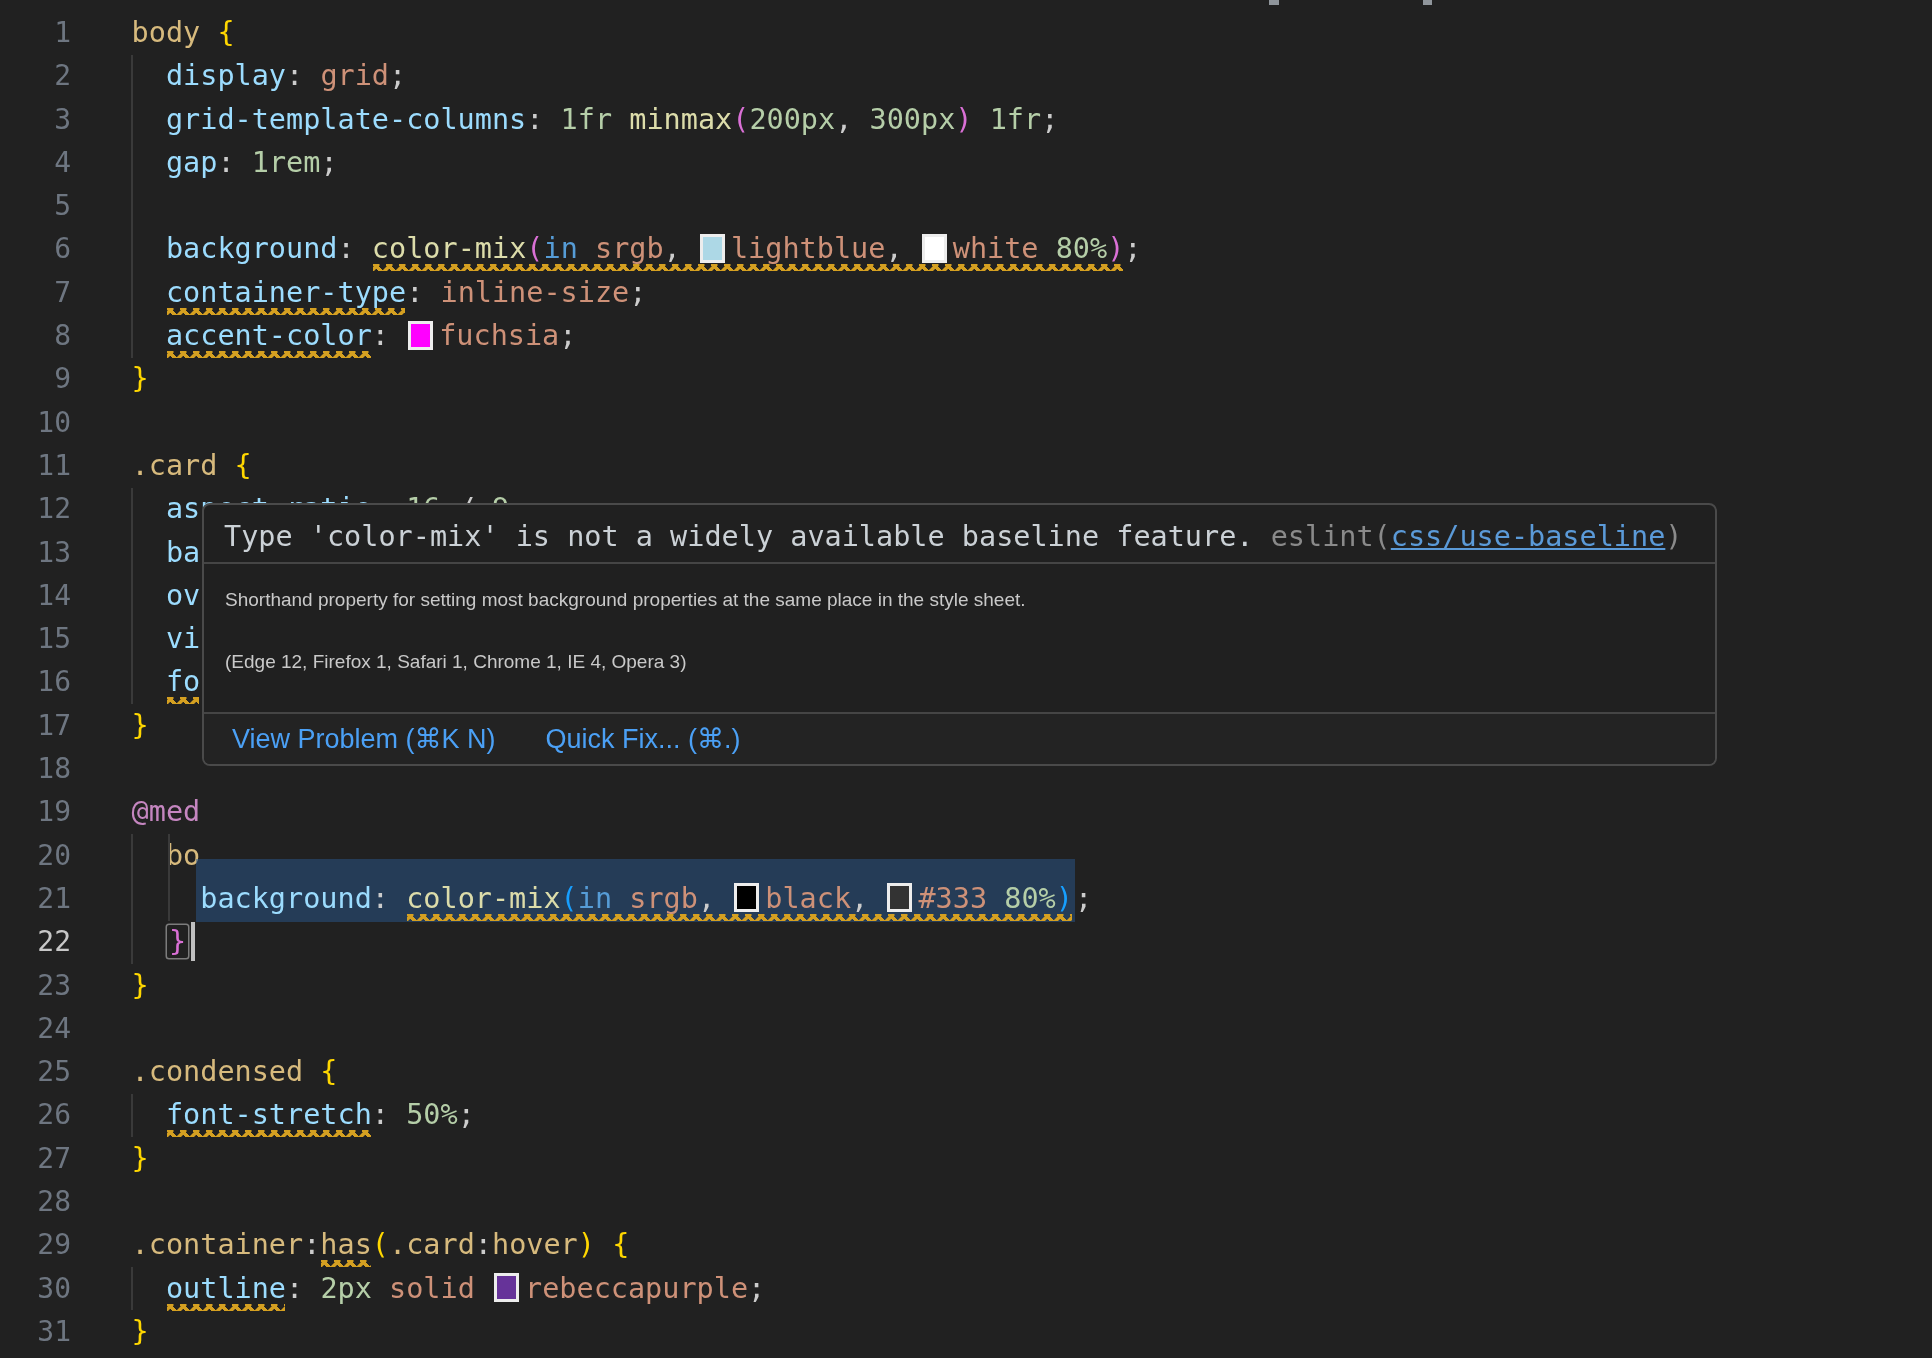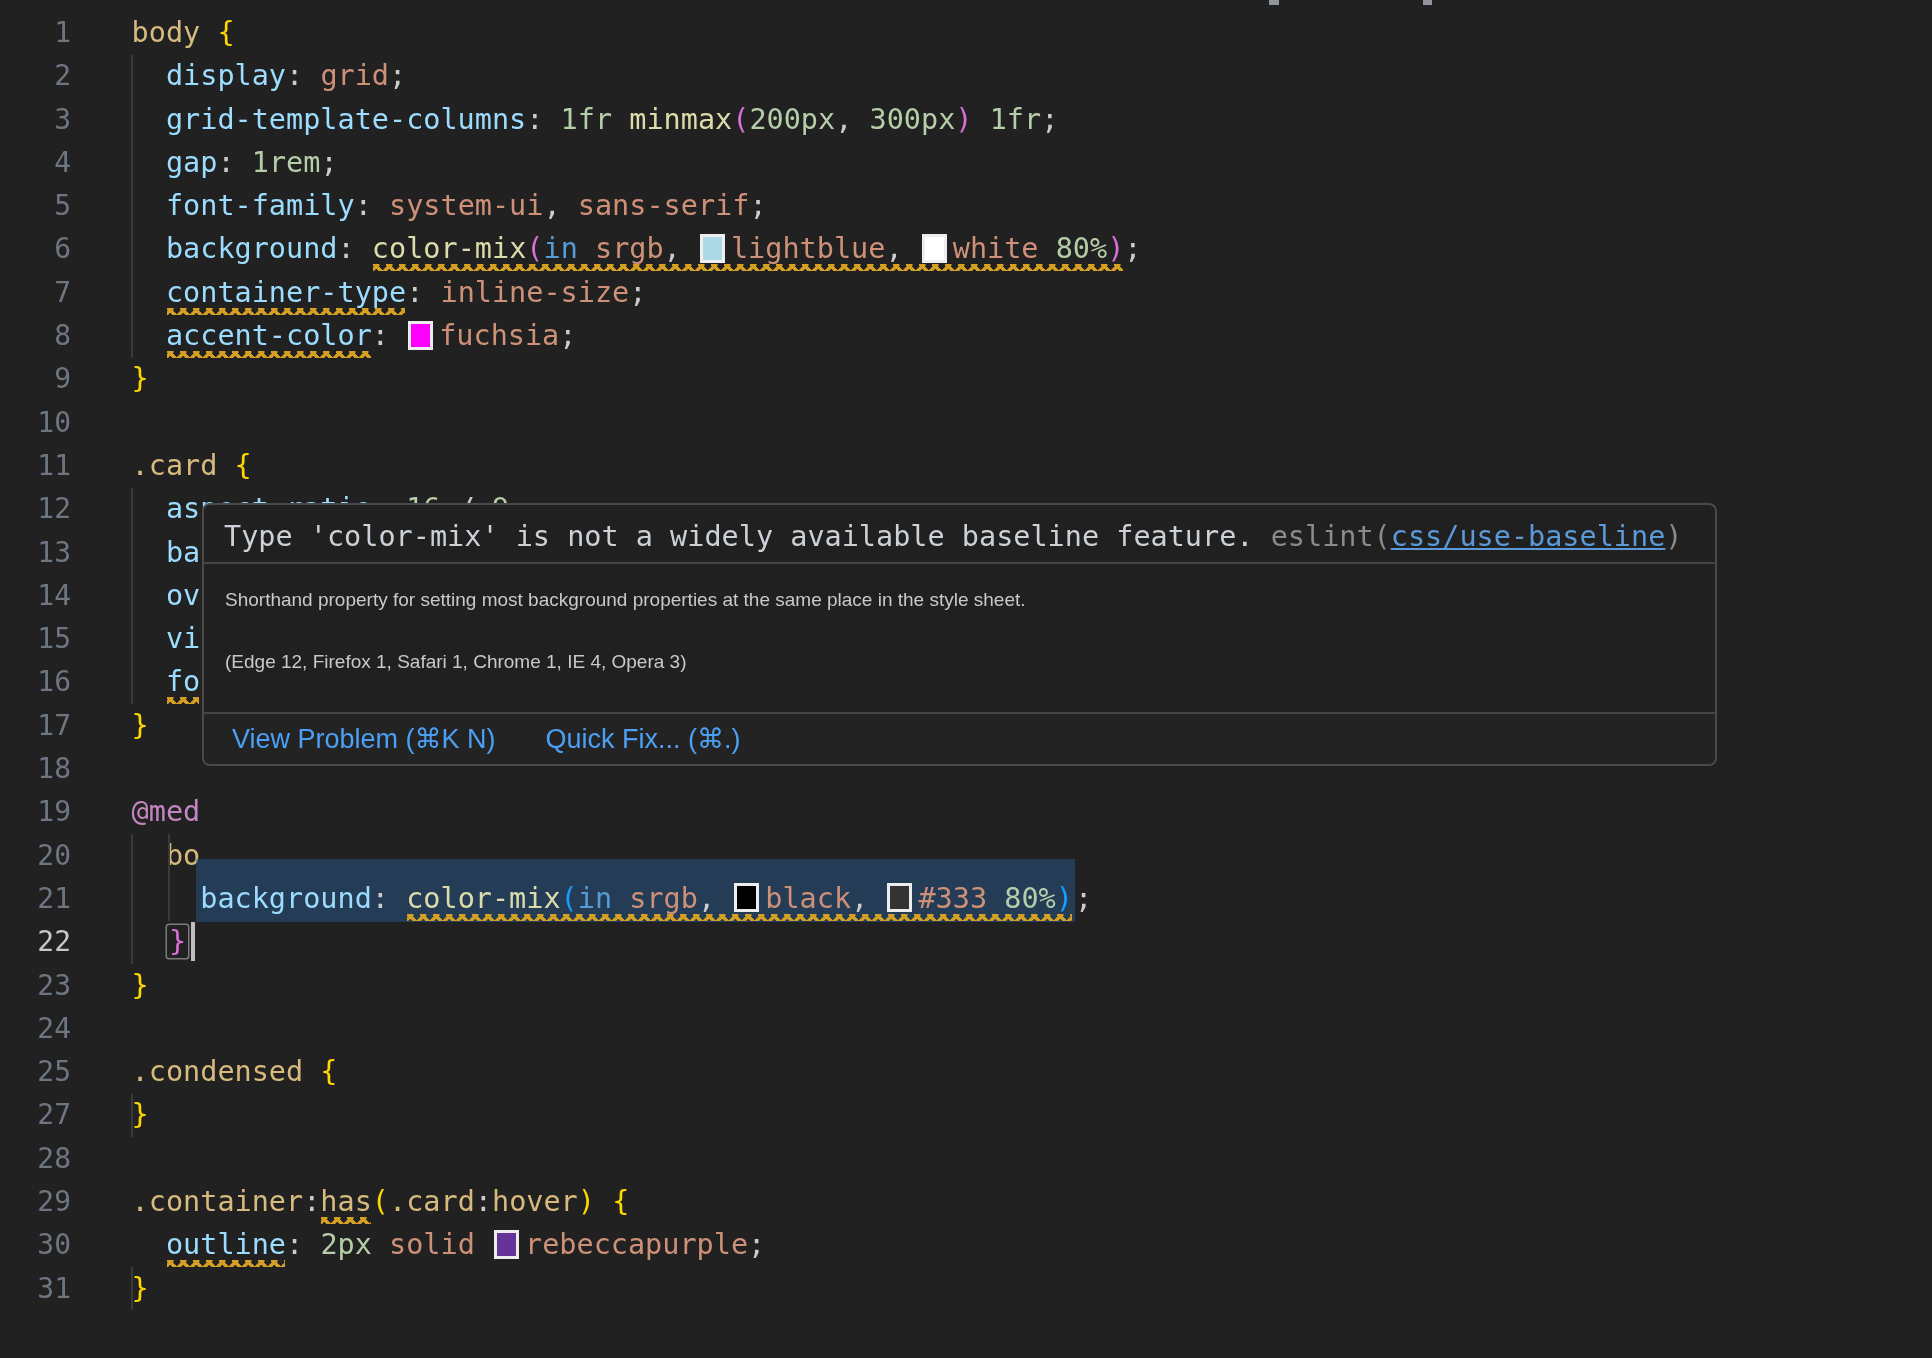--- a/index.html
+++ b/index.html
@@ -75,41 +75,42 @@
   <div class="guide" style="left:131px;top:834.1px;height:129.9px;"></div>
   <div class="guide" style="left:168px;top:834.1px;height:86.6px;"></div>
   <div class="guide" style="left:131px;top:1093.9px;height:43.3px;"></div>
   <div class="guide" style="left:131px;top:1267.1px;height:43.3px;"></div>
 
   <div id="code-lines">
       <div class="line"><span class="gut">1</span><span class="code"><span class="tk-sel">body</span><span class="tk-pln"> </span><span class="tk-br1">{</span></span></div>
       <div class="line"><span class="gut">2</span><span class="code"><span class="tk-pln">  </span><span class="tk-prop">display</span><span class="tk-punc">:</span><span class="tk-pln"> </span><span class="tk-val">grid</span><span class="tk-punc">;</span></span></div>
       <div class="line"><span class="gut">3</span><span class="code"><span class="tk-pln">  </span><span class="tk-prop">grid-template-columns</span><span class="tk-punc">:</span><span class="tk-pln"> </span><span class="tk-num">1fr</span><span class="tk-pln"> </span><span class="tk-fn">minmax</span><span class="tk-br2">(</span><span class="tk-num">200px</span><span class="tk-punc">,</span><span class="tk-pln"> </span><span class="tk-num">300px</span><span class="tk-br2">)</span><span class="tk-pln"> </span><span class="tk-num">1fr</span><span class="tk-punc">;</span></span></div>
       <div class="line"><span class="gut">4</span><span class="code"><span class="tk-pln">  </span><span class="tk-prop">gap</span><span class="tk-punc">:</span><span class="tk-pln"> </span><span class="tk-num">1rem</span><span class="tk-punc">;</span></span></div>
-      <div class="line"><span class="gut">5</span><span class="code"><span class="tk-pln">  </span><span class="tk-prop">font-family</span><span class="tk-punc">:</span><span class="tk-pln"> </span><span class="tk-val">system-ui</span><span class="tk-punc">,</span><span class="tk-pln"> </span><span class="tk-val">sans-serif</span><span class="tk-punc">;</span></span></div>
+      <div class="line"><span class="gut">5</span></div>
       <div class="line"><span class="gut">6</span><span class="code"><span class="tk-pln">  </span><span class="tk-prop">background</span><span class="tk-punc">:</span><span class="tk-pln"> </span><span class="sq"><span class="tk-fn">color-mix</span><span class="tk-br2">(</span><span class="tk-kw">in</span><span class="tk-pln"> </span><span class="tk-val">srgb</span><span class="tk-punc">,</span><span class="tk-pln"> </span><span class="swatch" style="background: rgb(173, 216, 230);"></span><span class="tk-val">lightblue</span><span class="tk-punc">,</span><span class="tk-pln"> </span><span class="swatch" style="background: rgb(255, 255, 255);"></span><span class="tk-val">white</span><span class="tk-pln"> </span><span class="tk-num">80%</span><span class="tk-br2">)</span></span><span class="tk-punc">;</span></span></div>
       <div class="line"><span class="gut">7</span><span class="code"><span class="tk-pln">  </span><span class="sq"><span class="tk-prop">container-type</span></span><span class="tk-punc">:</span><span class="tk-pln"> </span><span class="tk-val">inline-size</span><span class="tk-punc">;</span></span></div>
       <div class="line"><span class="gut">8</span><span class="code"><span class="tk-pln">  </span><span class="sq"><span class="tk-prop">accent-color</span></span><span class="tk-punc">:</span><span class="tk-pln"> </span><span class="swatch" style="background: rgb(255, 0, 255);"></span><span class="tk-val">fuchsia</span><span class="tk-punc">;</span></span></div>
       <div class="line"><span class="gut">9</span><span class="code"><span class="tk-br1">}</span></span></div>
       <div class="line"><span class="gut">10</span><span class="code"></span></div>
       <div class="line"><span class="gut">11</span><span class="code"><span class="tk-sel">.card</span><span class="tk-pln"> </span><span class="tk-br1">{</span></span></div>
       <div class="line"><span class="gut">12</span><span class="code"><span class="tk-pln">  </span><span class="tk-prop">aspect-ratio</span><span class="tk-punc">:</span><span class="tk-pln"> </span><span class="tk-num">16</span><span class="tk-pln"> </span><span class="tk-punc">/</span><span class="tk-pln"> </span><span class="tk-num">9</span><span class="tk-punc">;</span></span></div>
       <div class="line"><span class="gut">13</span><span class="code"><span class="tk-pln">  </span><span class="tk-prop">ba</span></span></div>
       <div class="line"><span class="gut">14</span><span class="code"><span class="tk-pln">  </span><span class="tk-prop">ov</span></span></div>
       <div class="line"><span class="gut">15</span><span class="code"><span class="tk-pln">  </span><span class="tk-prop">vi</span></span></div>
       <div class="line"><span class="gut">16</span><span class="code"><span class="tk-pln">  </span><span class="sq"><span class="tk-prop">fo</span></span></span></div>
       <div class="line"><span class="gut">17</span><span class="code"><span class="tk-br1">}</span></span></div>
       <div class="line"><span class="gut">18</span><span class="code"></span></div>
       <div class="line"><span class="gut">19</span><span class="code"><span class="tk-at">@med</span></span></div>
       <div class="line"><span class="gut">20</span><span class="code"><span class="tk-pln">  </span><span class="tk-sel">bo</span></span></div>
       <div class="line"><span class="gut">21</span><span class="code"><span class="tk-pln">    </span><span class="selection"><span class="tk-prop">background</span><span class="tk-punc">:</span><span class="tk-pln"> </span><span class="sq"><span class="tk-fn">color-mix</span><span class="tk-br3">(</span><span class="tk-kw">in</span><span class="tk-pln"> </span><span class="tk-val">srgb</span><span class="tk-punc">,</span><span class="tk-pln"> </span><span class="swatch" style="background: rgb(0, 0, 0);"></span><span class="tk-val">black</span><span class="tk-punc">,</span><span class="tk-pln"> </span><span class="swatch" style="background: rgb(51, 51, 51);"></span><span class="tk-val">#333</span><span class="tk-pln"> </span><span class="tk-num">80%</span><span class="tk-br3">)</span></span></span><span class="tk-punc">;</span></span></div>
       <div class="line"><span class="gut active">22</span><span class="code"><span class="tk-pln">  </span><span class="bracket-box"><span class="tk-br2">}</span></span><span class="cursor"></span></span></div>
       <div class="line"><span class="gut">23</span><span class="code"><span class="tk-br1">}</span></span></div>
       <div class="line"><span class="gut">24</span><span class="code"></span></div>
       <div class="line"><span class="gut">25</span><span class="code"><span class="tk-sel">.condensed</span><span class="tk-pln"> </span><span class="tk-br1">{</span></span></div>
+      <div class="line"><span class="gut">26</span><span class="code"><span class="tk-pln">  </span><span class="sq"><span class="tk-prop">font-stretch</span></span><span class="tk-punc">:</span><span class="tk-pln"> </span><span class="tk-num">50%</span><span class="tk-punc">;</span></span></div>
       <div class="line"><span class="gut">27</span><span class="code"><span class="tk-br1">}</span></span></div>
       <div class="line"><span class="gut">28</span><span class="code"></span></div>
       <div class="line"><span class="gut">29</span><span class="code"><span class="tk-sel">.container</span><span class="tk-punc">:</span><span class="sq"><span class="tk-sel">has</span></span><span class="tk-br1">(</span><span class="tk-sel">.card</span><span class="tk-punc">:</span><span class="tk-sel">hover</span><span class="tk-br1">)</span><span class="tk-pln"> </span><span class="tk-br1">{</span></span></div>
       <div class="line"><span class="gut">30</span><span class="code"><span class="tk-pln">  </span><span class="sq"><span class="tk-prop">outline</span></span><span class="tk-punc">:</span><span class="tk-pln"> </span><span class="tk-num">2px</span><span class="tk-pln"> </span><span class="tk-val">solid</span><span class="tk-pln"> </span><span class="swatch" style="background: rgb(102, 51, 153);"></span><span class="tk-val">rebeccapurple</span><span class="tk-punc">;</span></span></div>
       <div class="line"><span class="gut">31</span><span class="code"><span class="tk-br1">}</span></span></div>
     </div>
 </div>
 
 <div id="tooltip">
   <div class="tt-head"><span>Type 'color-mix' is not a widely available baseline feature. </span><span class="dim">eslint(</span><a>css/use-baseline</a><span class="dim">)</span></div>

